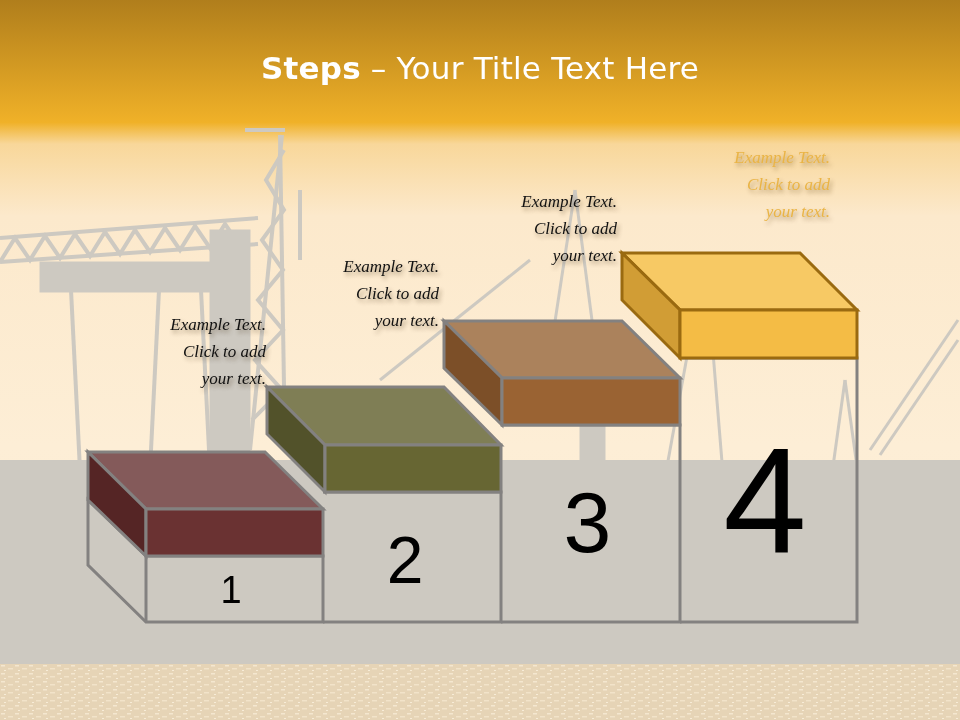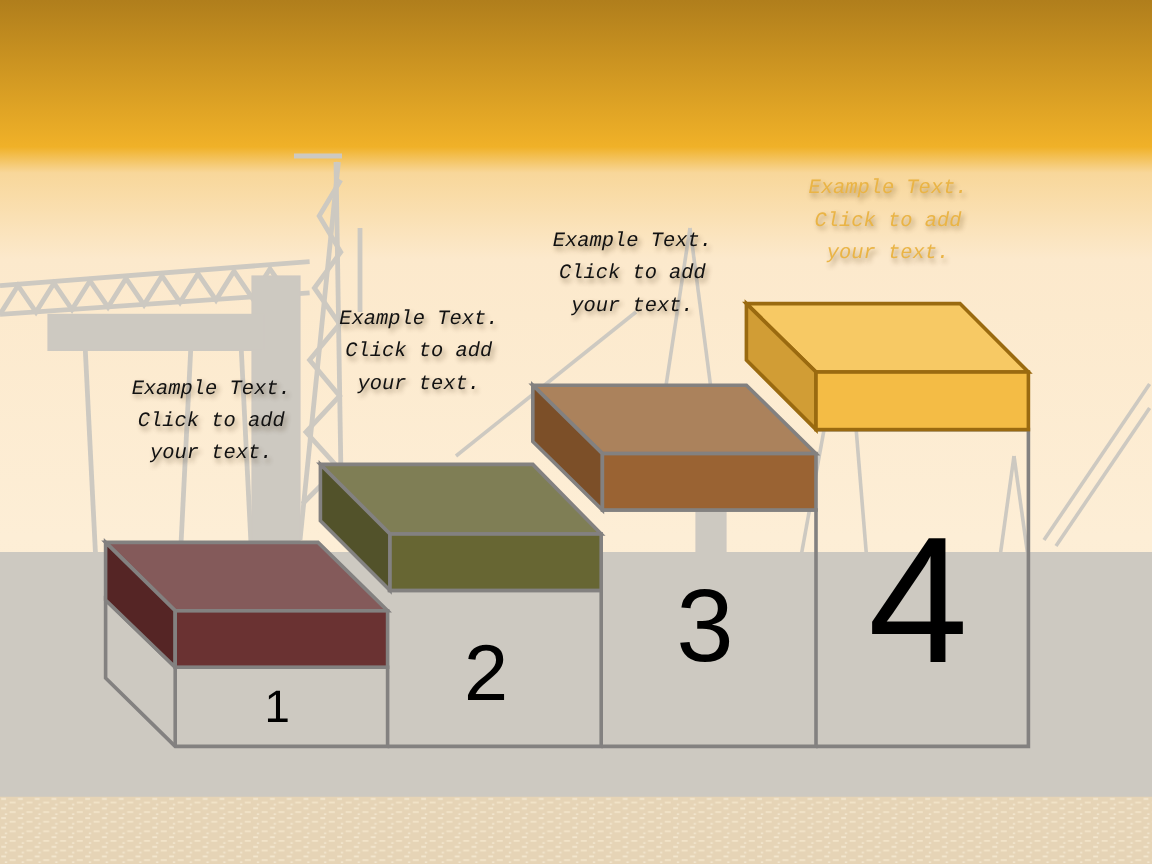--- a/index.html
+++ b/index.html
@@ -6,22 +6,22 @@
   body { width: 960px; height: 720px; overflow: hidden; position: relative; background: #fbecd2; }
   .slide { position: absolute; left: 0; top: 0; width: 960px; height: 720px; overflow: hidden; }
   .bg { position: absolute; left: 0; top: 0; width: 960px; height: 720px; }
   .title {
     position: absolute; left: 0; top: 50px; width: 960px; text-align: center;
     font-family: "DejaVu Sans", sans-serif; font-size: 31px; color: #ffffff;
     letter-spacing: 0.2px;
   }
   .title .bold { font-weight: bold; }
   .caption {
-    position: absolute; width: 180px; text-align: center;
-    font-family: Liberation Mono, monospace; font-style: italic; font-size: 17px;
+    position: absolute; width: 180px; text-align: right;
+    font-family: Liberation Serif, serif; font-style: italic; font-size: 17px;
     line-height: 27px; color: #111;
     text-shadow: 2px 3px 4px rgba(60,40,10,0.45);
   }
   .caption.faded { color: #eab445; text-shadow: 2px 3px 4px rgba(90,60,10,0.45); }
   .caption div { white-space: nowrap; }
   .steps { position: absolute; left: 0; top: 0; width: 960px; height: 720px; }
   .num {
     position: absolute; font-family: "Liberation Sans", sans-serif; color: #000;
     text-align: center; line-height: 1;
   }
@@ -88,20 +88,23 @@
       <rect x="620" y="480" width="160" height="40"></rect>
 
       <rect x="0" y="460" width="960" height="205" stroke="none"></rect>
       <rect x="0" y="470" width="90" height="30" stroke="none"></rect>
     </g>
 
     <rect x="0" y="664" width="960" height="56" fill="url(#sparkle)"></rect>
     <rect x="0" y="664" width="960" height="56" fill="#f2e2c4" opacity="0.35"></rect>
   </svg>
 
+  <div class="title">
+    <span class="bold">Steps</span><span> – Your Title Text Here</span>
+  </div>
 
   <svg class="steps" viewBox="0 0 960 720" width="960" height="720">
     <g fill="none" stroke="#838180" stroke-width="3" stroke-linejoin="miter">
 
       <path d="M88,500 L88,565 L146,622 L323,622 L323,556 L146,556 Z"></path>
       <line x1="146" y1="556" x2="146" y2="622"></line>
       <path d="M323,492 L501,492 L501,622 L323,622"></path>
       <path d="M501,425 L680,425 L680,622 L501,622"></path>
       <path d="M680,358 L857,358 L857,622 L680,622"></path>
     </g>

